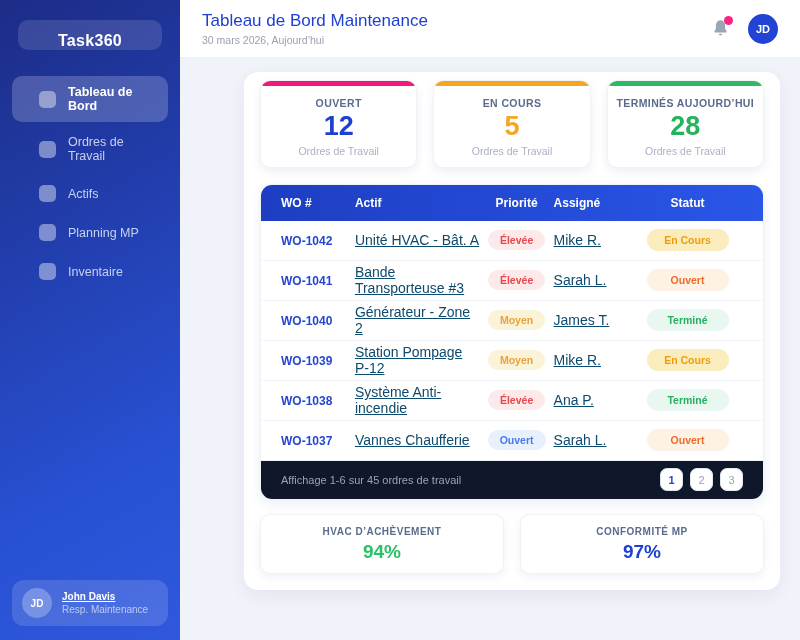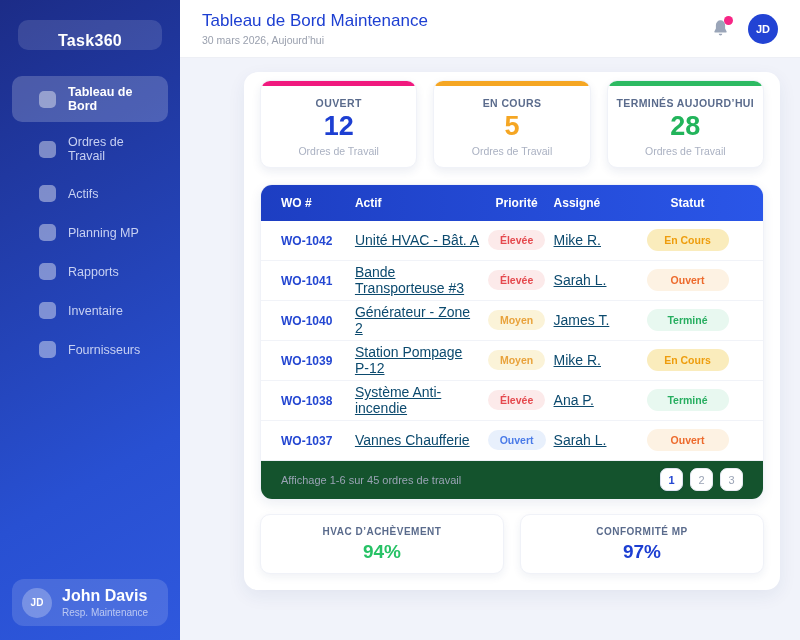--- a/index.html
+++ b/index.html
@@ -16,21 +16,21 @@
   .nav { display:flex; flex-direction:column; gap:4px; }
   .nav-item { display:flex; align-items:center; gap:12px; padding:9px 27px;
     border-radius:10px; cursor:pointer; color:#c7d0f2; font-size:12.5px; }
   .nav-item.active { background:rgba(255,255,255,.2); color:#fff; font-weight:bold; }
   .nav-ico { width:17px; height:17px; border-radius:5px; background:rgba(255,255,255,.42); flex:0 0 17px; }
   .sidebar-spacer { flex:1; }
   .user-card { background:rgba(255,255,255,.14); border-radius:12px; padding:8px 10px;
     display:flex; align-items:center; gap:10px; cursor:pointer; }
   .user-avatar { width:30px; height:30px; border-radius:50%; background:rgba(255,255,255,.26);
     color:#fff; font-size:10px; font-weight:bold; display:flex; align-items:center; justify-content:center; }
-  .user-name { color:#fff; font-size:16px; font-weight:bold; }
+  .user-name { color:#fff; font-size:10px; font-weight:bold;text-decoration:underline; }
   .user-role { color:rgba(255,255,255,.62); font-size:10px; margin-top:2px; }
 
   
   .main { flex:1; display:flex; flex-direction:column; background:#f1f3fa; }
   .topbar { height:58px; background:#fff; border-bottom:1px solid #edeff5;
     display:flex; align-items:center; padding:0 22px; }
   .page-title { color:#1d3fd2; font-size:17px; font-weight:normal; }
   .page-date { color:#9aa0ae; font-size:10.5px; margin-top:3px; }
   .topbar-spacer { flex:1; }
   .search { width:160px; height:27px; border:1px solid #e4e8f0; border-radius:999px;
@@ -66,21 +66,21 @@
     border-bottom:1px solid #f1f3f8; background:#fff; cursor:pointer; }
   .t-row:last-of-type { border-bottom:1px solid #eef0f6; }
   .c-id { width:16%; } .c-asset { width:27%; } .c-priority { width:16%; text-align:center; }
   .c-assignee { width:17%; } .c-status { width:24%; text-align:center; }
   .wo-id { color:#2447d2; font-weight:bold; font-size:12px; }
   .cell { color:#0c4a6e; font-size:14px;text-decoration:underline; }
   .badge { display:inline-block; border-radius:999px; font-size:10.5px; font-weight:bold;
     padding:4px 12px; min-width:56px; }
   .badge.status { min-width:82px; padding:5px 12px; }
 
-  .t-footer { display:flex; align-items:center; height:38px; padding:0 20px; background:#14532d;justify-content:flex-end; }
+  .t-footer { display:flex; align-items:center; height:38px; padding:0 20px; background:#0f172a;justify-content:flex-end; }
   .t-footer-text { font-size:11px; color:#9aa3b5; }
   .t-footer-spacer { flex:1; }
   .pages { display:flex; gap:7px; }
   .page-btn { width:23px; height:23px; border-radius:7px; border:1px solid #e5e8f1; background:#fff;
     font-size:11px; color:#9aa3b5; display:flex; align-items:center; justify-content:center;
     cursor:pointer; font-family:"Liberation Sans",sans-serif; }
   .page-btn.active { color:#2447d2; font-weight:bold; border-color:#dde2f0; box-shadow:0 1px 3px rgba(30,50,120,.10); }
 
   
   .kpi-row { display:flex; gap:16px; margin-top:14px; }
@@ -110,34 +110,26 @@
   <div class="nav-item">
     <span class="nav-ico"></span>
     <span>Actifs</span>
   </div>
 
   <div class="nav-item">
     <span class="nav-ico"></span>
     <span>Planning MP</span>
   </div>
 
-  <div class="nav-item">
-    <span class="nav-ico"></span>
-    <span>Rapports</span>
-  </div>
 
   <div class="nav-item">
     <span class="nav-ico"></span>
     <span>Inventaire</span>
   </div>
 
-  <div class="nav-item">
-    <span class="nav-ico"></span>
-    <span>Fournisseurs</span>
-  </div>
 </nav>
   <div class="sidebar-spacer"></div>
   <div class="user-card">
     <div class="user-avatar">JD</div>
     <div>
       <div class="user-name">John Davis</div>
       <div class="user-role">Resp. Maintenance</div>
     </div>
   </div>
 </aside>

